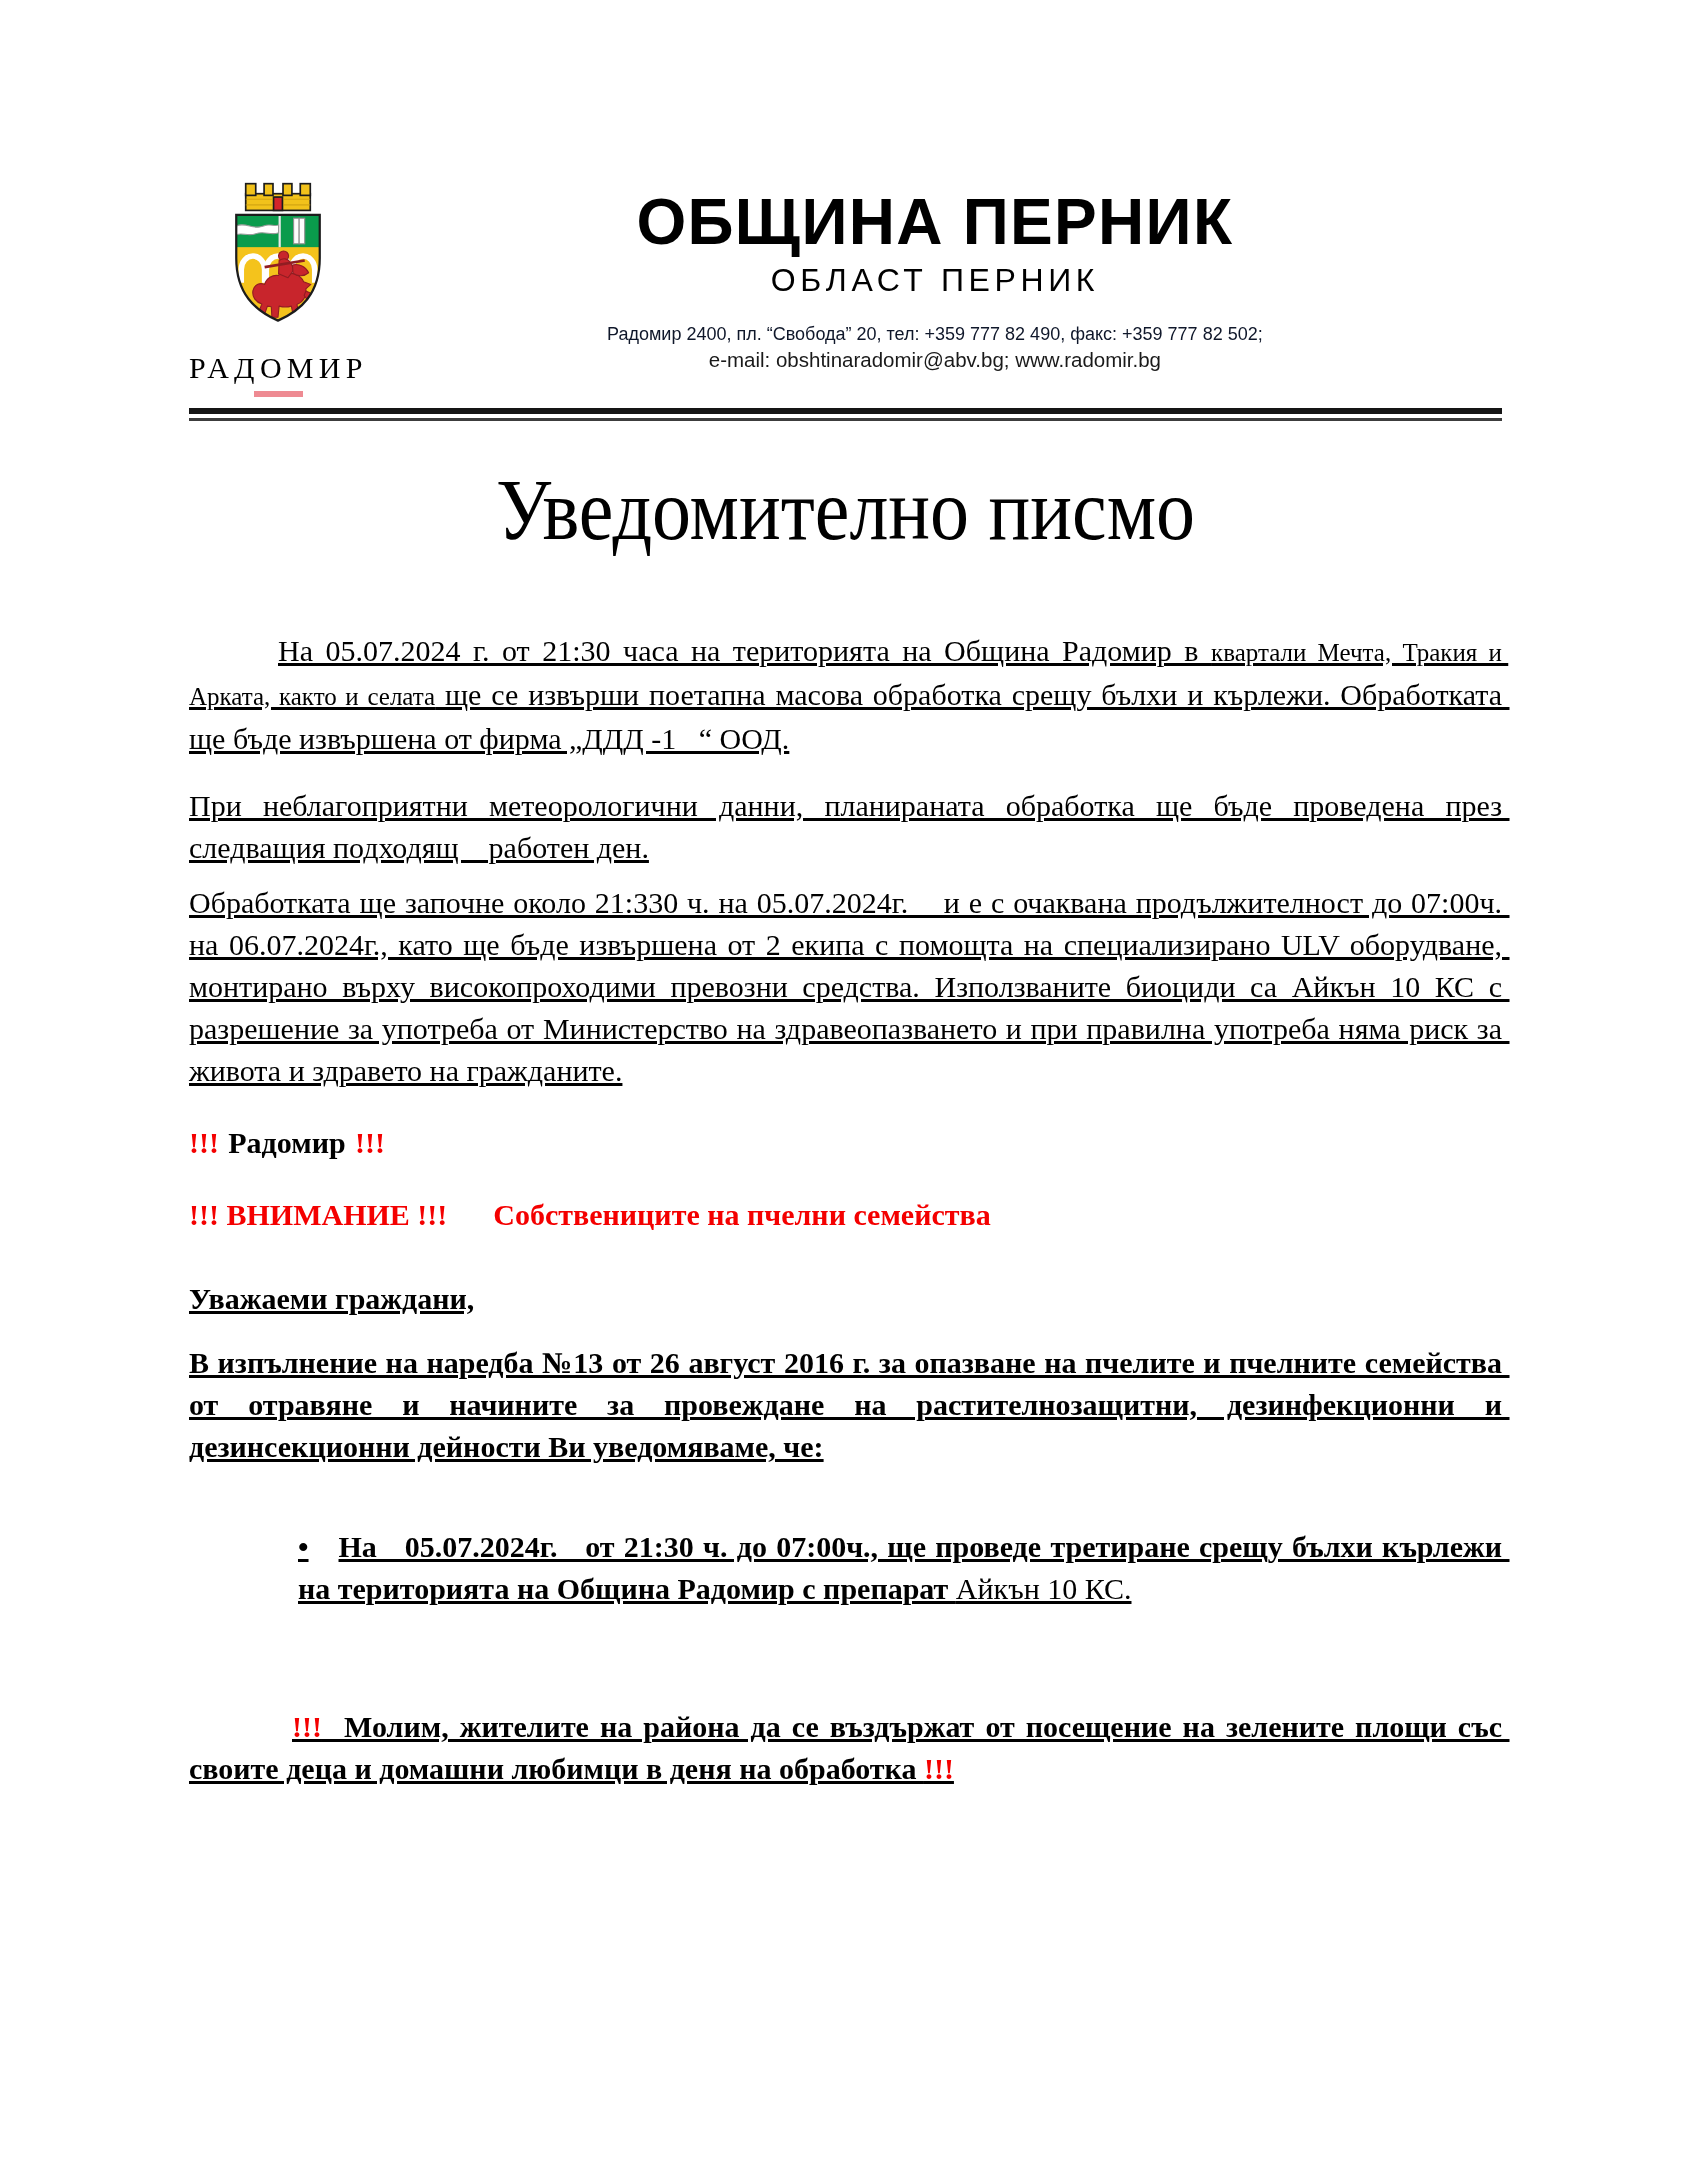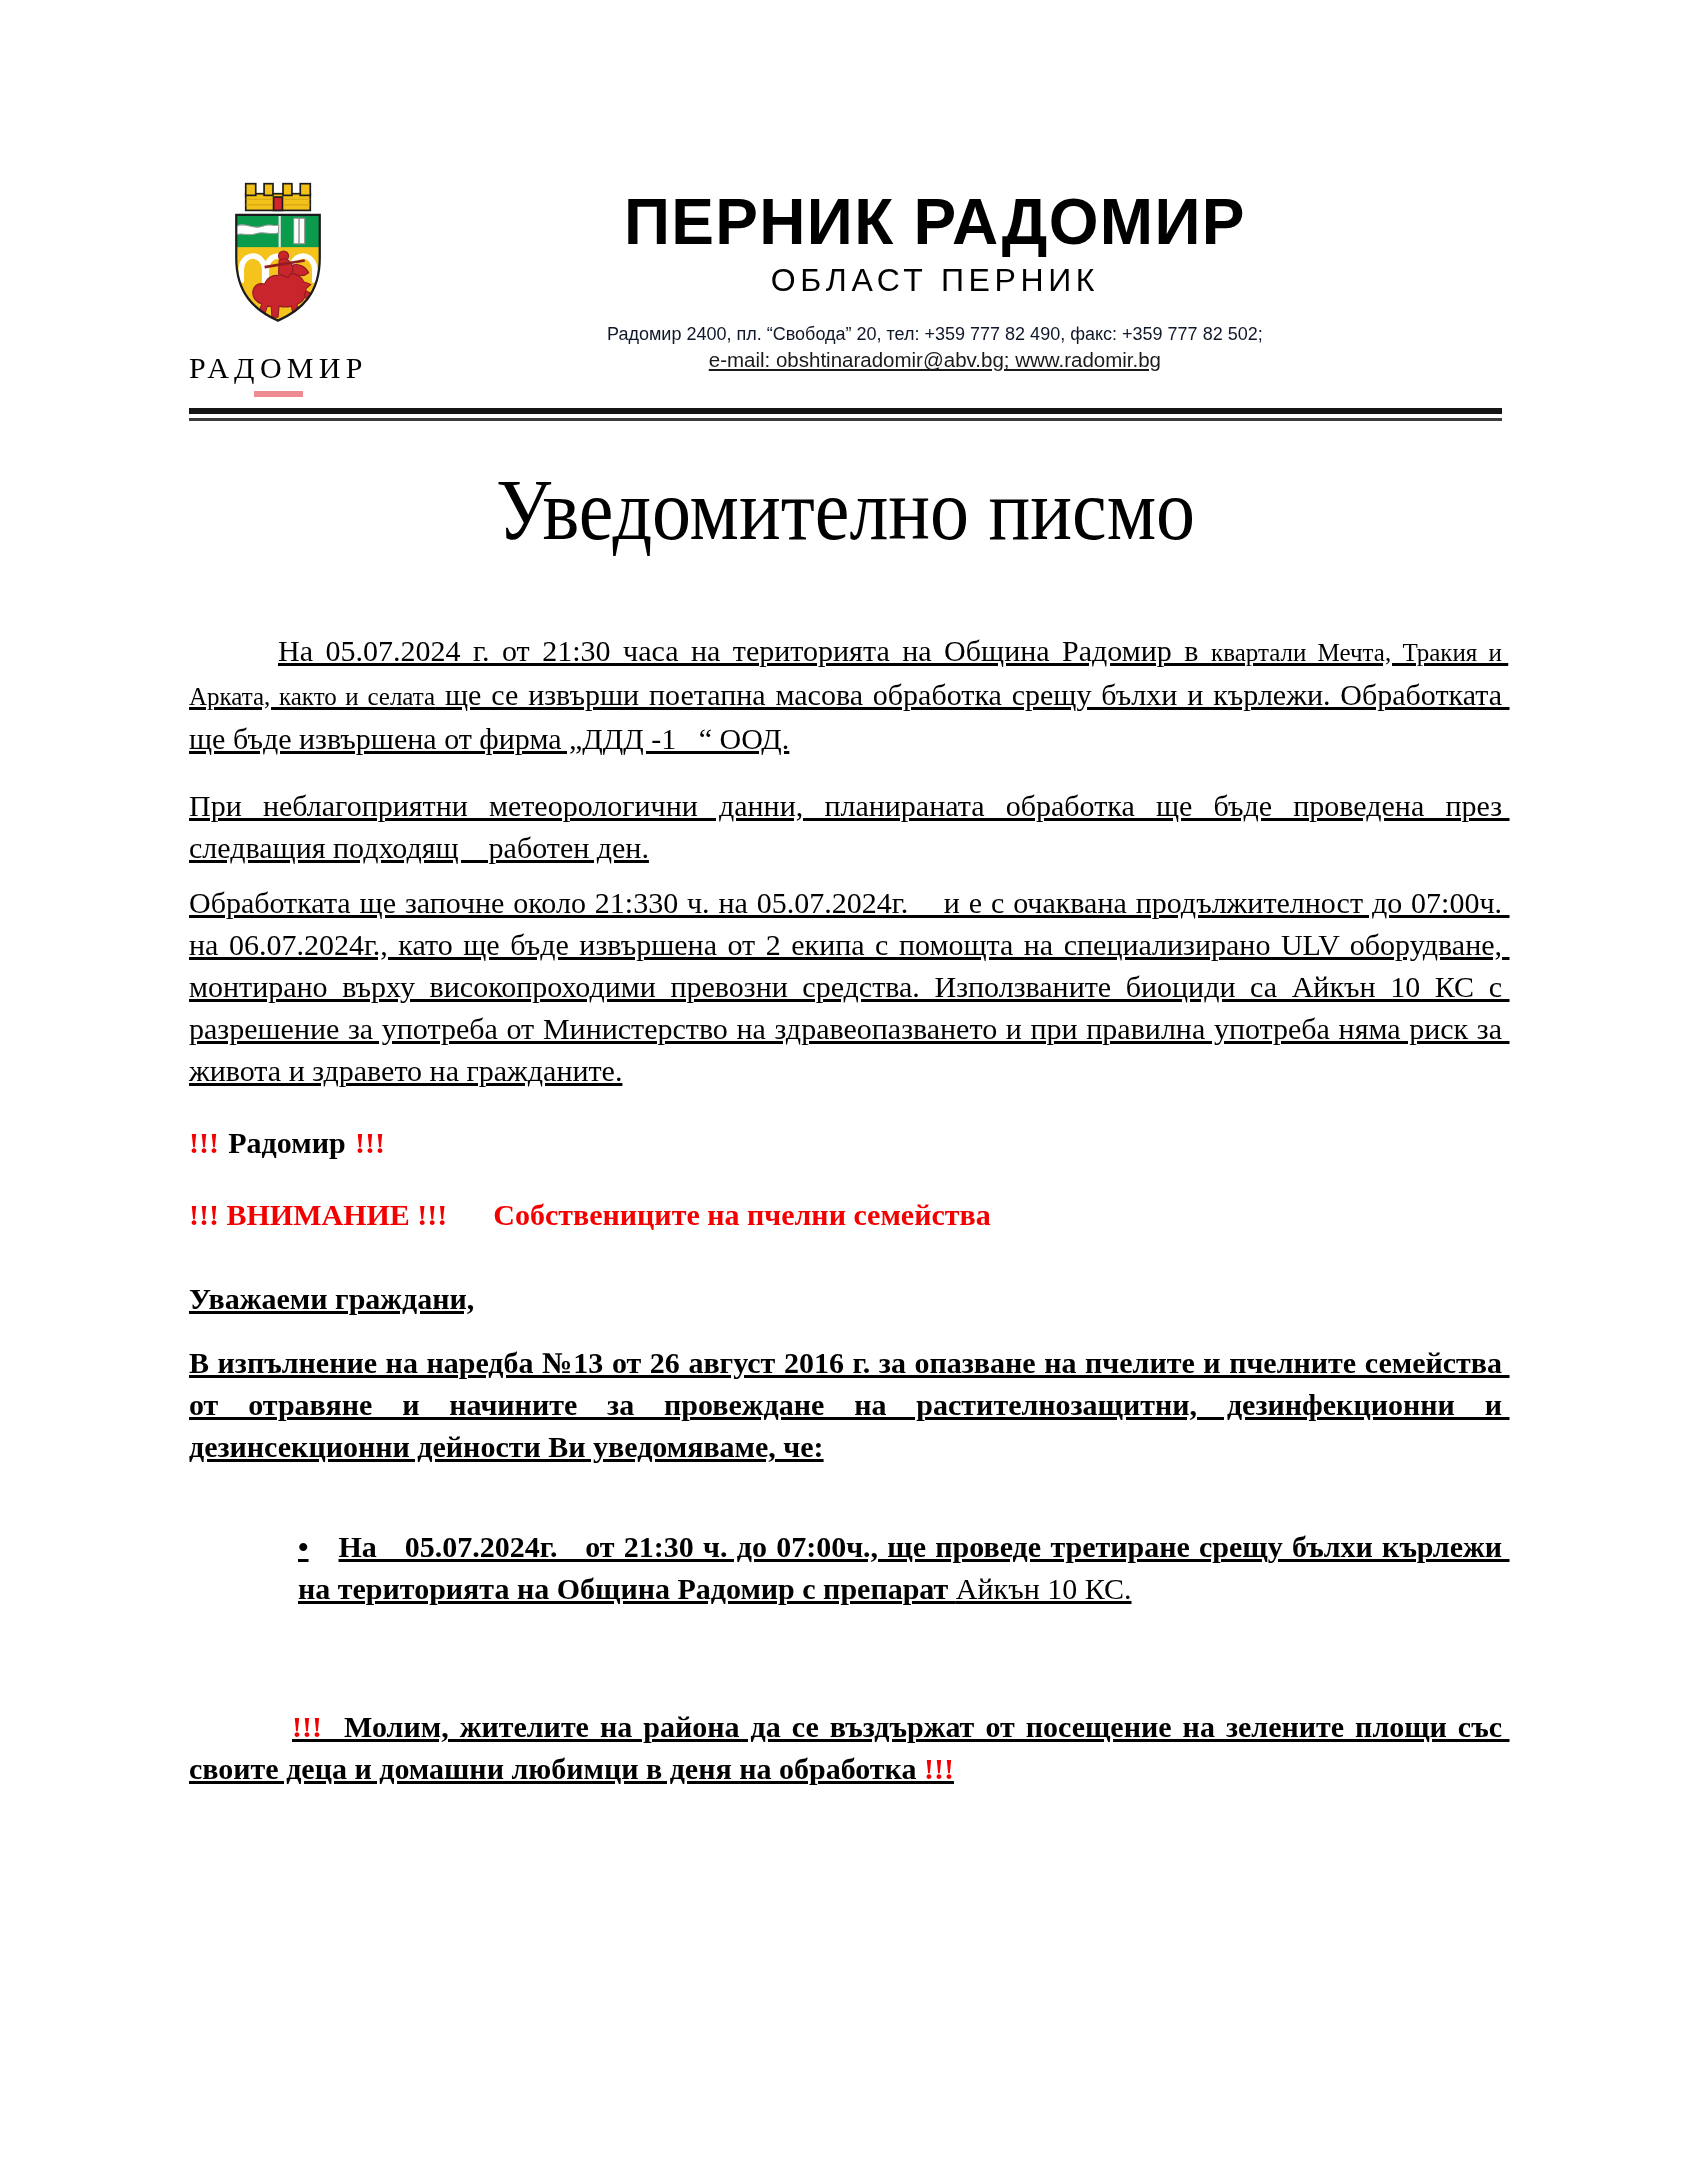--- a/index.html
+++ b/index.html
@@ -19,21 +19,21 @@
   .logo-block { flex:0 0 172px; text-align:center; }
   .coa { width:138px; height:167px; display:block; margin:0 auto; }
   .logo-caption { font-size:30px; letter-spacing:5.3px; margin-top:6.6px; }
   .logo-underline { width:49px; height:6px; background:#ee8a92; margin:6.6px auto 0; }
 
   .org-block { flex:1 1 auto; text-align:center; padding-top:13.2px;
                font-family:"Liberation Sans", sans-serif; }
   .org-name { font-size:64px; font-weight:900; letter-spacing:1.3px; line-height:1.02; }
   .org-region { font-size:32px; font-weight:400; letter-spacing:4.6px; margin-top:6.6px; }
   .org-address { font-size:18px; margin-top:23px; line-height:1.35; color:#0f172a; }
-  .org-contact { font-size:20.5px; line-height:1.35; color:#1a1a1a;text-decoration:underline; }
+  .org-contact { font-size:20.5px; line-height:1.35; color:#1a1a1a; }
 
   .rule { margin-top:10.6px; }
   .rule-thick { height:6.6px; background:#151515; }
   .rule-gap { height:4px; background:#ffffff; }
   .rule-thin { height:2.6px; background:#3c3c3c; }
 
   
   .doc-title {
     margin:41px 0 0; text-align:center; font-weight:400;
     font-size:78px; line-height:1.1;
@@ -118,21 +118,21 @@
             <path d="M136,158 c13,-3 25,4 29,14 c-8,7 -20,7 -28,1 z"></path>
           </g>
         </g>
         <path d="M35,68 h150 v78 c0,64 -34,94 -75,112 c-41,-18 -75,-48 -75,-112 z" fill="none" stroke="#1c1c1c" stroke-width="4"></path>
       </svg>
       <div class="logo-caption">РАДОМИР</div>
       <div class="logo-underline"></div>
     </div>
 
     <div class="org-block">
-      <div class="org-name">ПЕРНИК РАДОМИР</div>
+      <div class="org-name">ОБЩИНА ПЕРНИК</div>
       <div class="org-region">ОБЛАСТ ПЕРНИК</div>
       <div class="org-address">Радомир 2400, пл. “Свобода” 20, тел: +359 777 82 490, факс: +359 777 82 502;</div>
       <div class="org-contact">e-mail: obshtinaradomir@abv.bg; www.radomir.bg</div>
     </div>
   </header>
 
   <div class="rule">
     <div class="rule-thick"></div>
     <div class="rule-gap"></div>
     <div class="rule-thin"></div>

